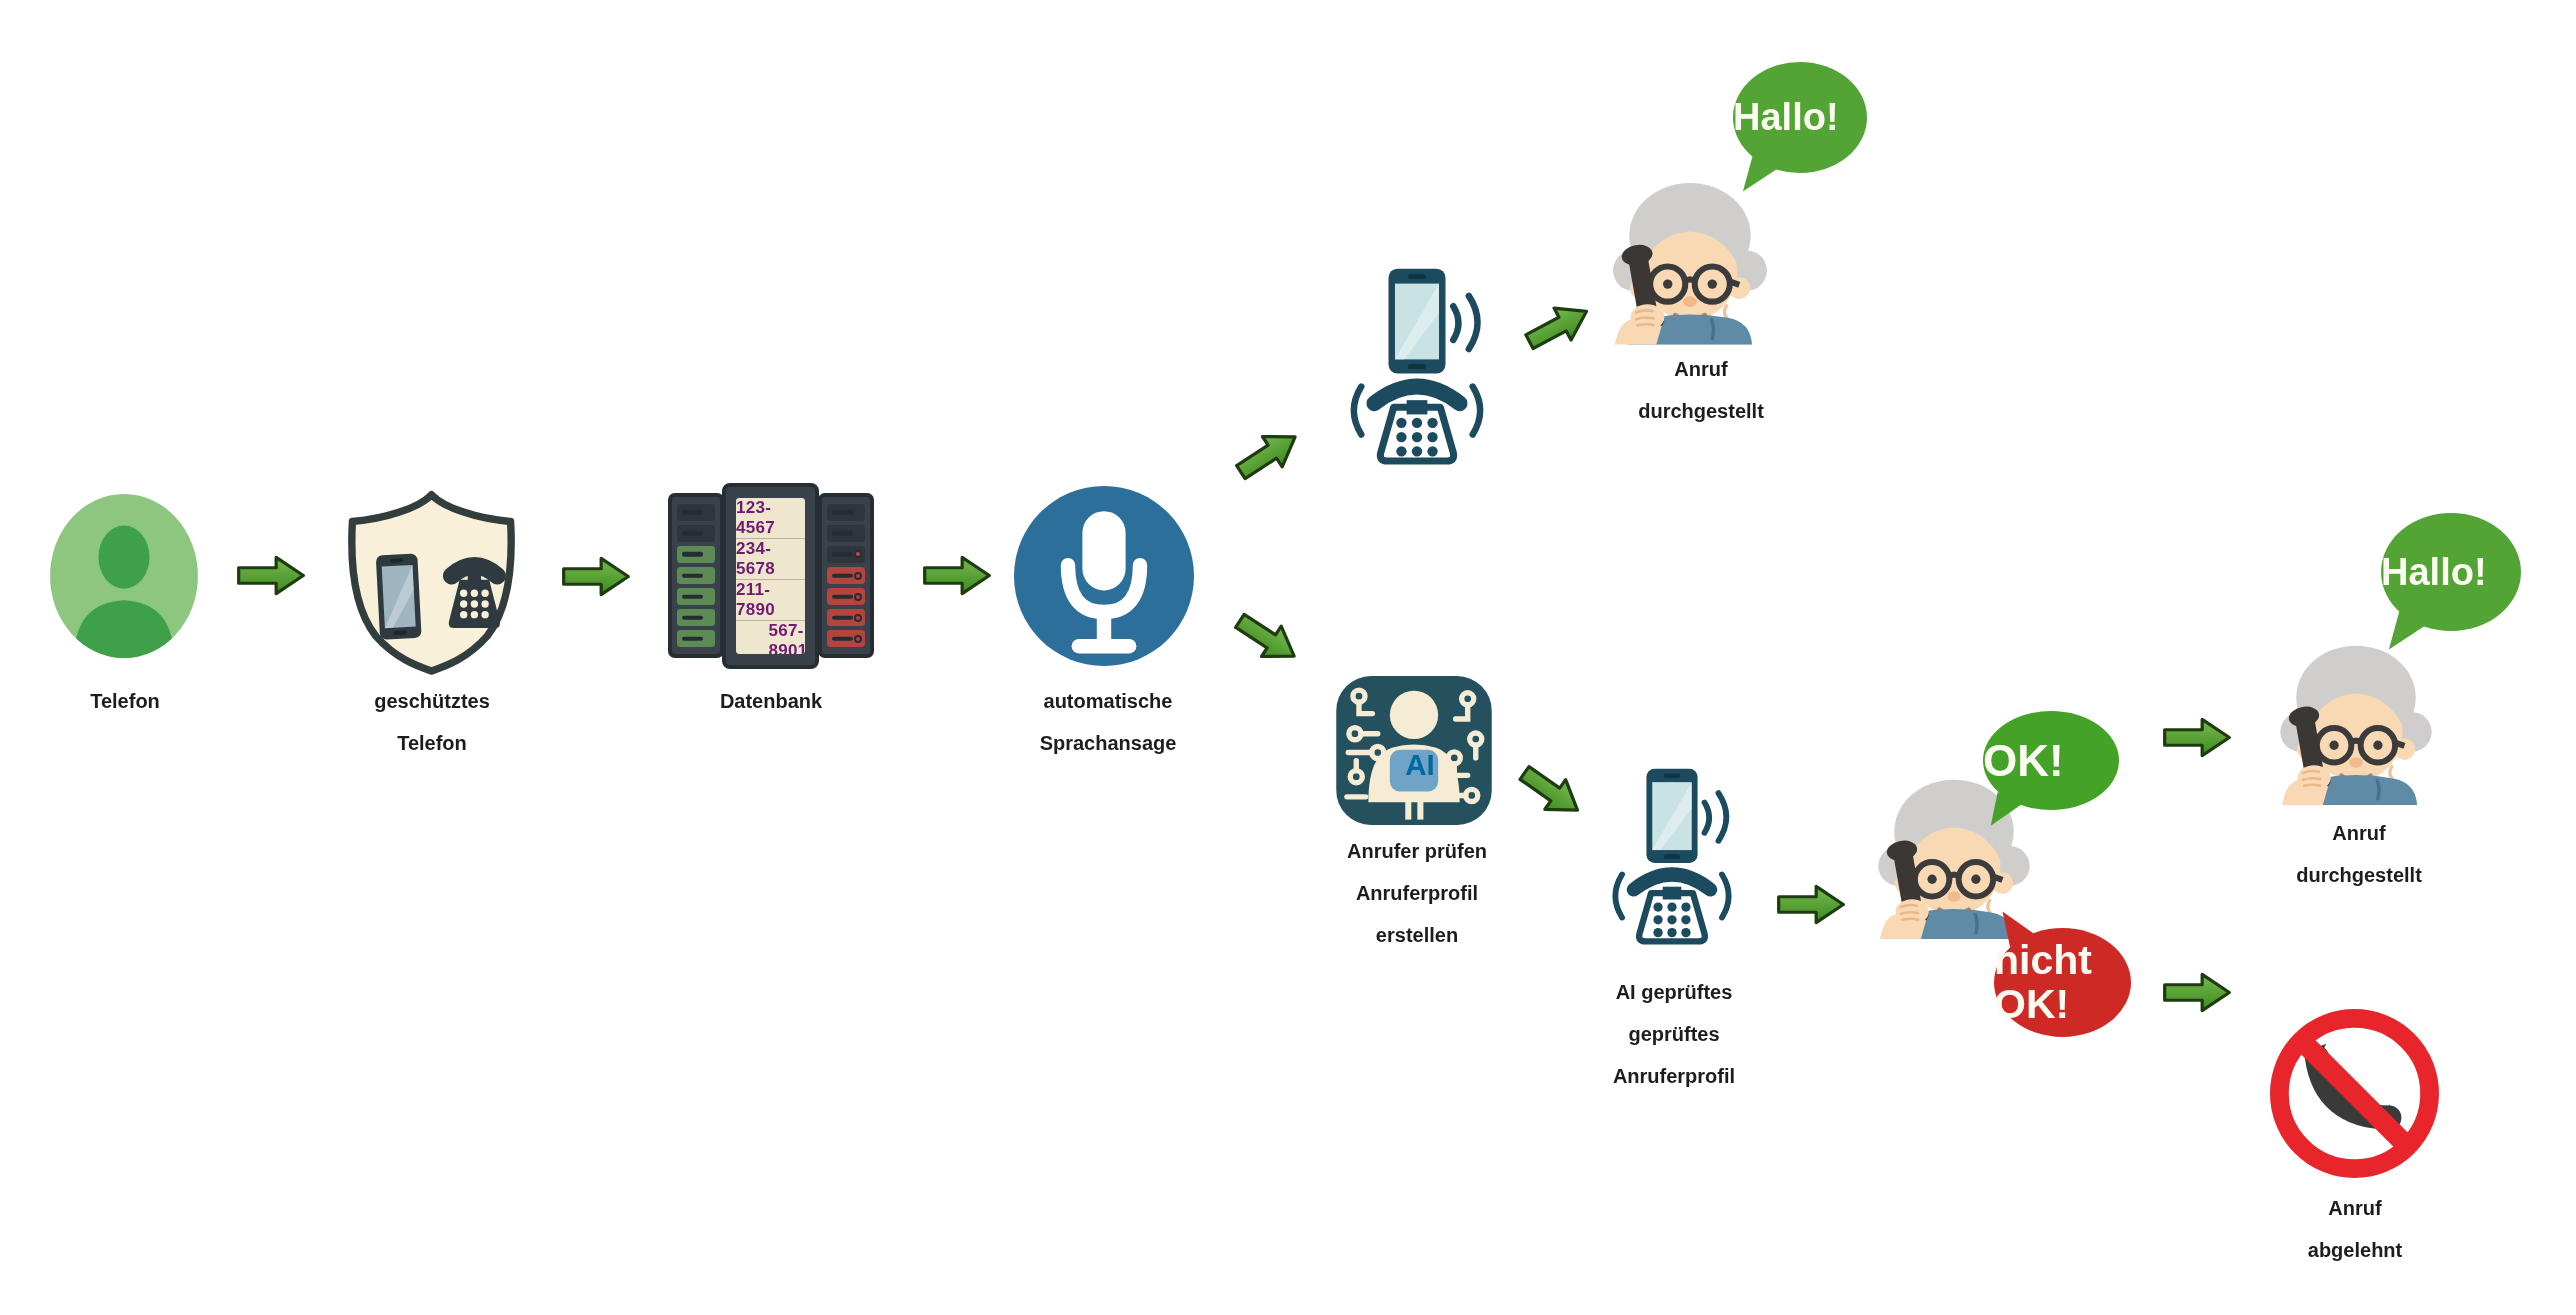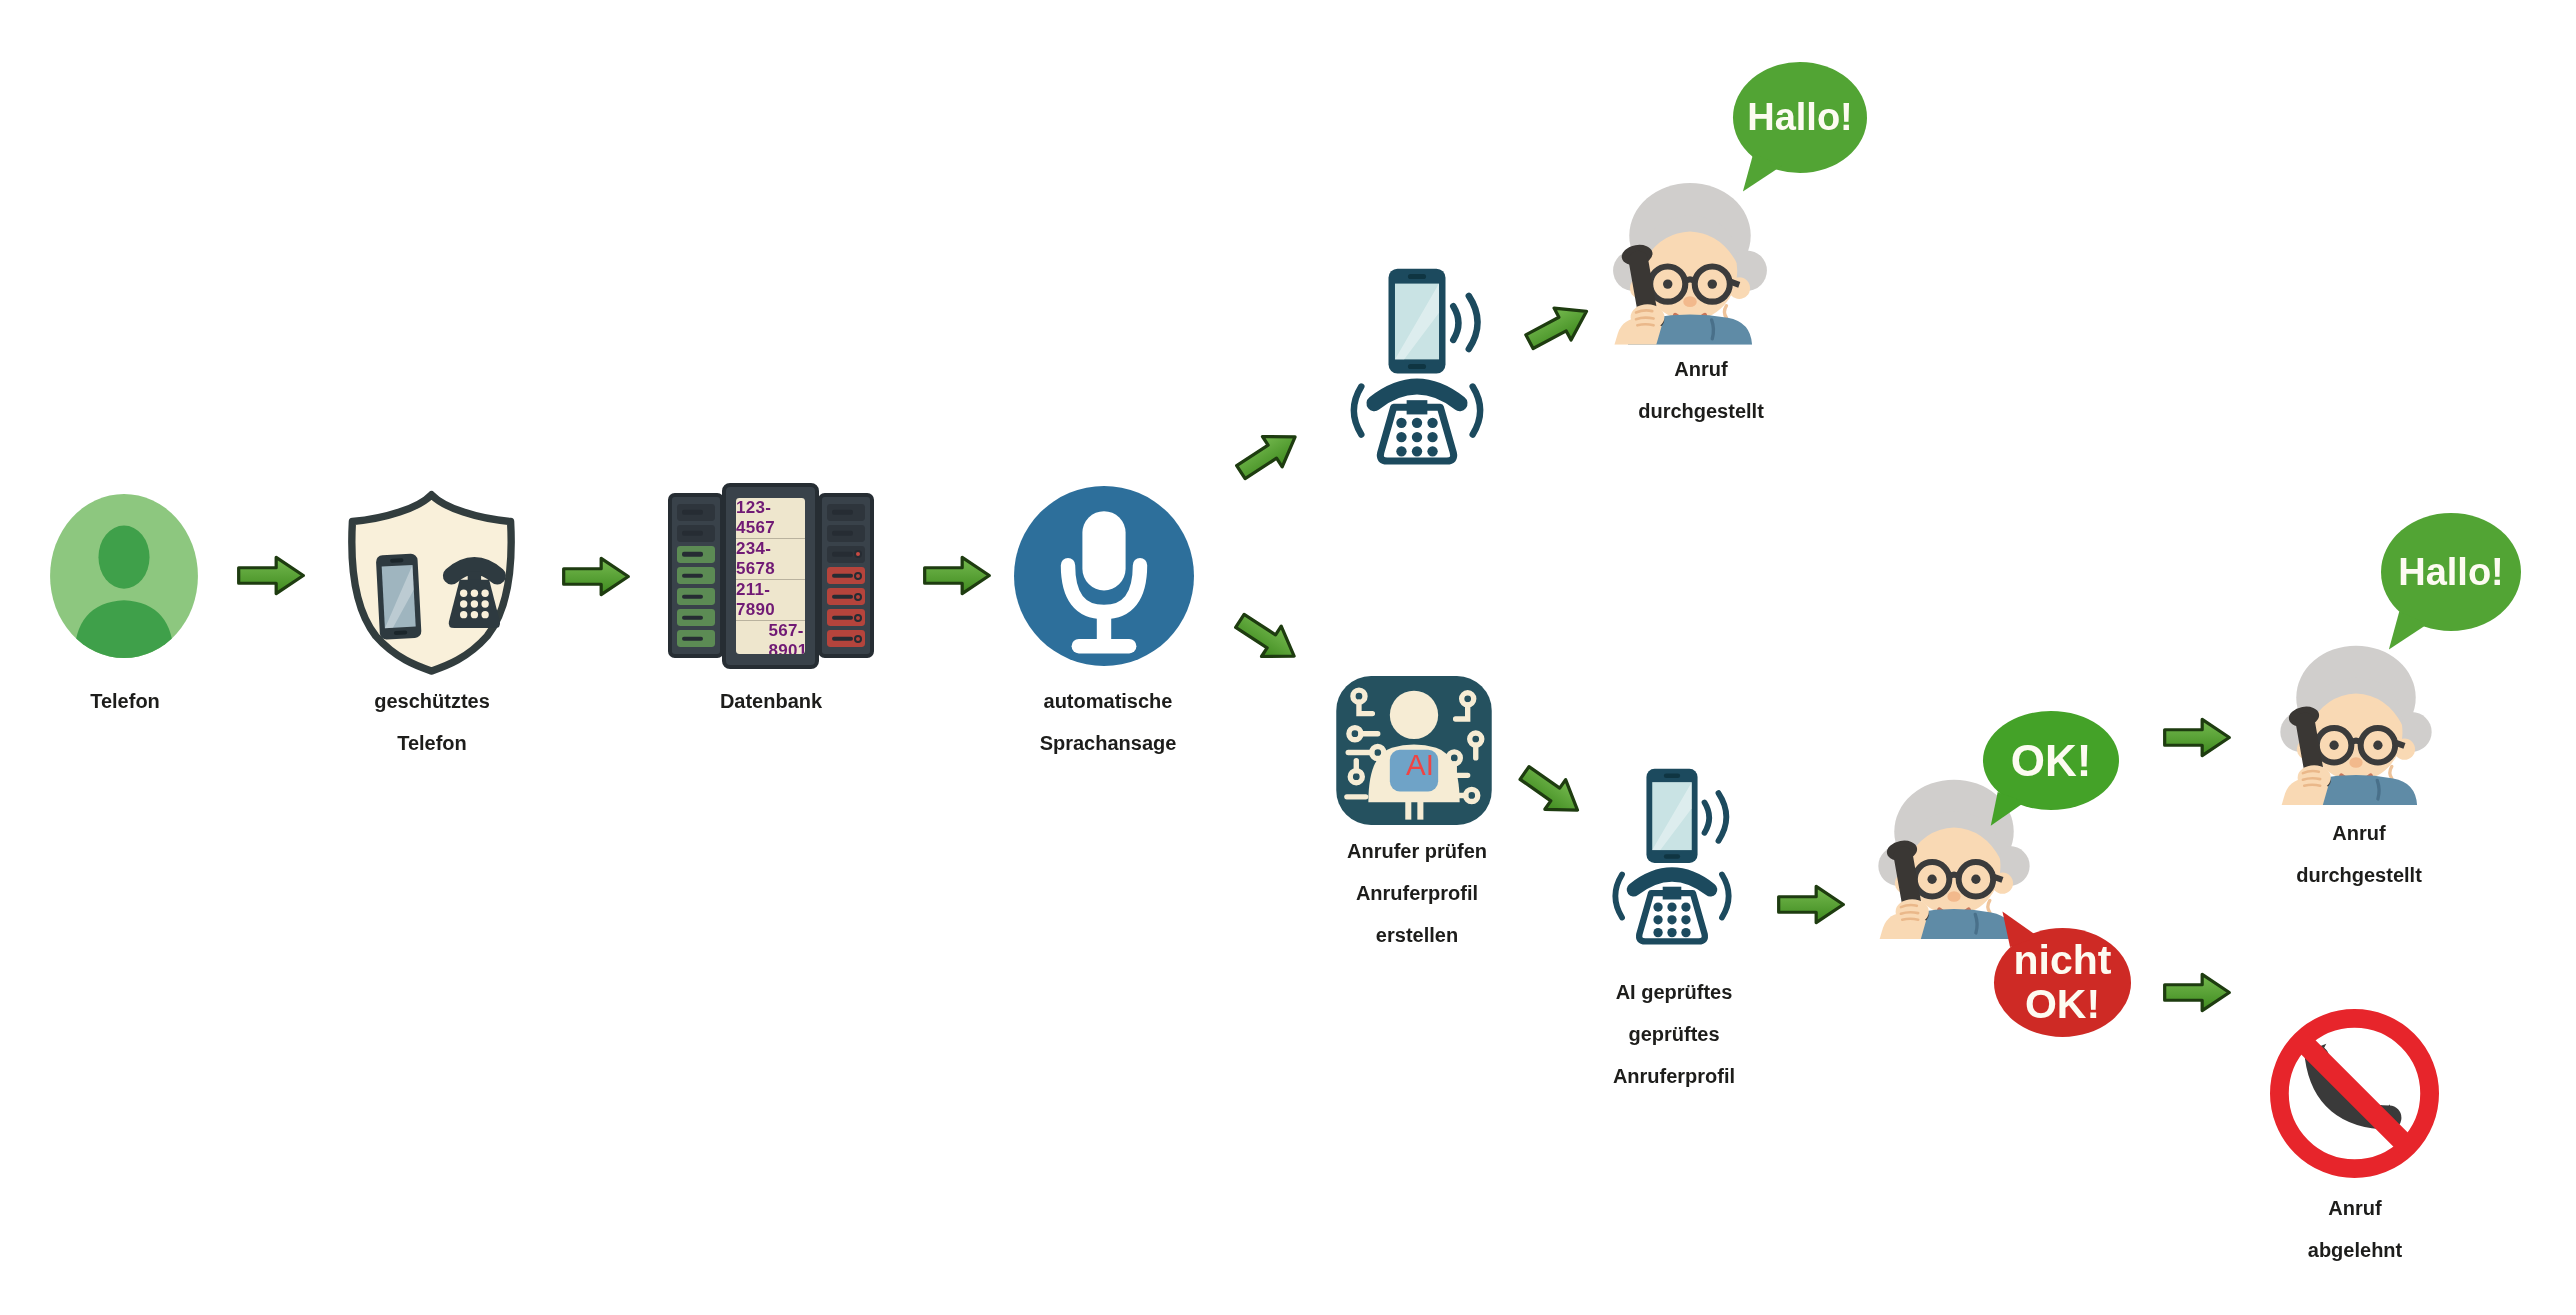--- a/index.html
+++ b/index.html
@@ -1,20 +1,20 @@
 <!DOCTYPE html>
 <html style="font-size:10.7px"><head>
 <meta charset="utf-8">
 <style>
   html,body{margin:0;padding:0;background:#ffffff;}
   body{width:2576px;height:1316px;overflow:hidden;font-family:"Liberation Sans",sans-serif;position:relative;}
   .abs{position:absolute;}
   .lbl{position:absolute;transform:translateX(-50%);text-align:center;font-weight:700;
        font-size:20px;line-height:42px;color:#1d1d1b;white-space:nowrap;}
-  .bubble{position:absolute;border-radius:50%;display:flex;flex-direction:column;align-items:center;
+  .bubble{position:absolute;border-radius:50%;display:flex;flex-direction:column;align-items:flex-start;
           justify-content:center;color:#fdfbf1;font-weight:700;text-align:center;z-index:6;}
   .bubble .tail{position:absolute;width:0;height:0;}
   .tower{position:absolute;background:#39424a;border:4px solid #262d33;border-radius:6.7px;
          display:flex;flex-direction:column;gap:4px;padding:6.7px 5.4px;box-sizing:border-box;}
   .bay{flex:1;border-radius:3.4px;position:relative;}
   .bay .slot{position:absolute;left:12%;top:50%;transform:translateY(-50%);width:56%;height:4.7px;
              background:#262c33;border-radius:2px;}
   .bay .dot{position:absolute;right:8%;top:50%;transform:translateY(-50%);width:8px;height:8px;
             border:2.7px solid #262c33;border-radius:50%;box-sizing:border-box;}
   .bay.dark{background:#2e353c;}
@@ -312,21 +312,21 @@
   <div class="tail" style="left:10.7px;bottom:-24px;border-top:39px solid #52a434;border-left:6.7px solid transparent;border-right:25.5px solid transparent;transform:rotate(24deg)"></div>
 </div>
 <div class="lbl" style="left:1701px;top:348px">
   <div>Anruf</div>
   <div>durchgestellt</div>
 </div>
 
 <svg class="abs" style="left:1336px;top:676px;width:156px;height:149px" viewBox="0 0 232 222" width="156" height="149">
     <use href="#sym-ai"></use>
   </svg>
-<div class="abs" style="left:1381px;top:743px;width:78px;height:44px;display:flex;align-items:center;justify-content:center;color:#ef4444;font-weight:400;font-size:29.5px;z-index:3">AI</div>
+<div class="abs" style="left:1381px;top:743px;width:78px;height:44px;display:flex;align-items:center;justify-content:center;color:#0369a1;font-weight:700;font-size:29.5px;z-index:3">AI</div>
 <div class="lbl" style="left:1417px;top:830px">
   <div>Anrufer prüfen</div>
   <div>Anruferprofil</div>
   <div>erstellen</div>
 </div>
 
 <svg class="abs" style="left:1516px;top:770px;width:70px;height:43px;transform:rotate(35deg)" viewBox="0 0 105 64" width="70" height="43">
     <use href="#sym-arrow"></use>
   </svg>
 

